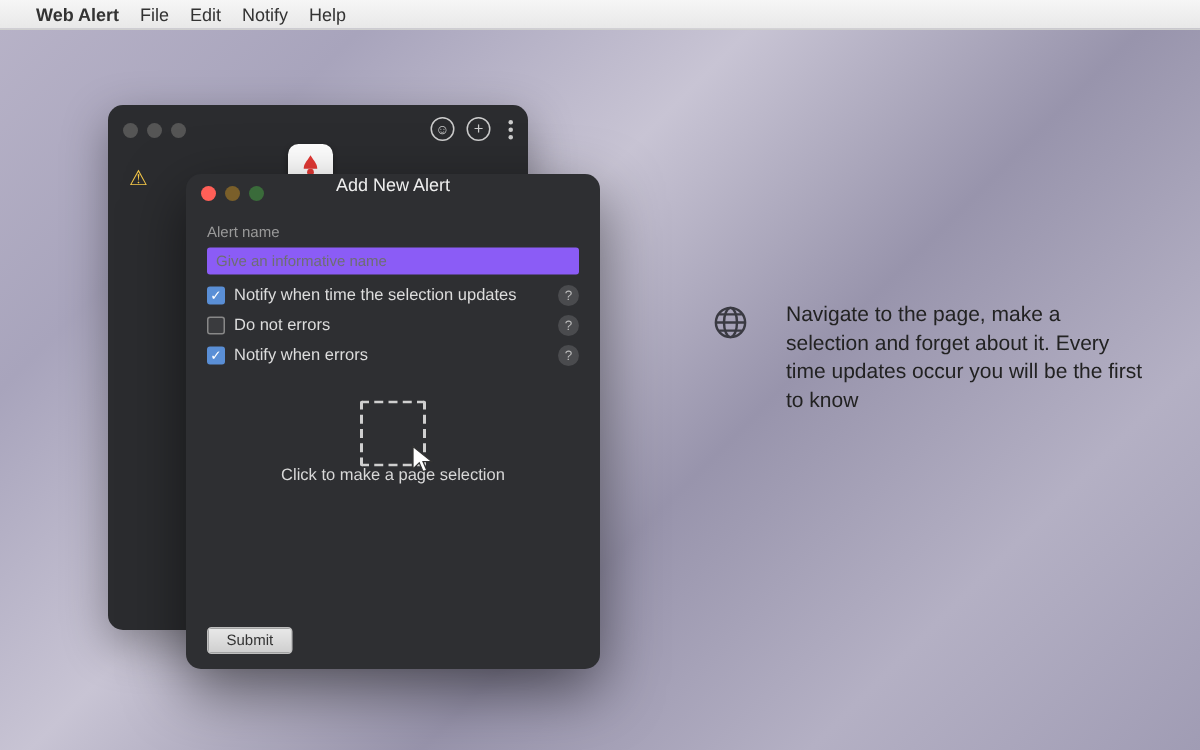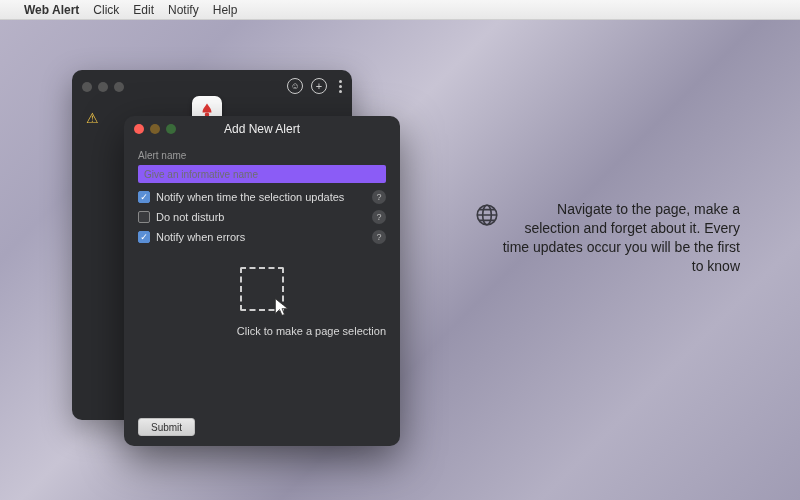--- a/index.html
+++ b/index.html
@@ -38,21 +38,21 @@
   .face-circ { width:16px; height:16px; border:1px solid #ccc; border-radius:50%; display:flex; align-items:center; justify-content:center; font-size:9px;}
   .vdots { display:flex; flex-direction:column; gap:2px; margin-left:4px;}
   .vdots span{width:3px;height:3px;background:#ccc;border-radius:50%;}
   
   .dialog {
     position:absolute; left:124px; top:116px; width:276px; height:330px;
     background:#2e2f32; border-radius:10px; box-shadow:0 14px 40px rgba(0,0,0,.5);
     color:#ddd; font-size:11px;
   }
   .dlg-title {
-    height:26px; display:flex; align-items:center; justify-content:center; position:relative;
+    height:26px; display:flex; justify-content:center; position:relative;
     font-size:12px; color:#eee; font-weight:500;
   }
   .traffic { position:absolute; left:10px; top:8px; display:flex; gap:6px;}
   .tl-red{width:10px;height:10px;border-radius:50%;background:#ff5f57;}
   .tl-yel{width:10px;height:10px;border-radius:50%;background:#7a5f2a;}
   .tl-grn{width:10px;height:10px;border-radius:50%;background:#3a6b3a;}
   .dlg-body { padding:8px 14px 10px; }
   .lbl { color:#9a9a9a; font-size:10px; margin-bottom:4px; }
   .inp {
     width:100%; height:18px; background:#8b5cf6; border:none; border-radius:2px;
@@ -61,41 +61,41 @@
   .inp::placeholder{color:#6e6e72;}
   .row { display:flex; align-items:center; margin-top:8px; gap:6px; position:relative;}
   .cb { width:12px; height:12px; border:1px solid #888; border-radius:2px; background:#3a3b3e; display:flex; align-items:center; justify-content:center; font-size:9px; color:#fff;}
   .cb.checked{background:#5a8fd6; border-color:#5a8fd6;}
   .row .help{ position:absolute; right:0; width:14px; height:14px; border-radius:50%; background:#4a4b4e; color:#bbb; font-size:9px; display:flex; align-items:center; justify-content:center;}
   .selbox {
     margin:24px auto 0; width:44px; height:44px; border:2px dashed #cfcfcf; border-radius:2px; position:relative;
   }
   .cursor { position:absolute; right:-10px; bottom:-10px; }
   .cursor svg{width:20px;height:20px;}
-  .seltxt { text-align:right; margin-top:14px; color:#d8d8d8; font-size:11px;}
+  .seltxt { text-align:center; color:#d8d8d8; font-size:11px;}
   .submit {
     position:absolute; left:14px; bottom:10px; height:18px; padding:0 12px;
     background:linear-gradient(#e8e8e8,#cfcfcf); border:1px solid #bfbfbf; border-radius:3px;
     font-size:10px; color:#333;
   }
   
   .rightside {
-    position:absolute; left:474px; top:200px; display:flex; gap:0; align-items:flex-start;text-align:right;
+    position:absolute; left:474px; top:200px; display:flex; gap:24px; align-items:flex-start;
   }
   .globe { color:#3a3a42; margin-top:2px;}
   .globe svg{width:26px;height:26px;}
   .blurb { width:240px; color:#222; font-size:14px; line-height:1.35;}
 </style>
 </head>
 <body>
 
 <div class="menubar">
   <span class="apple"></span>
   <span class="appname">Web Alert</span>
-  <span>Click</span>
+  <span>File</span>
   <span>Edit</span>
   <span>Notify</span>
   <span>Help</span>
 </div>
 
 <div class="backwin">
   <div class="bw-title">
     <span class="dot"></span>
     <span class="dot"></span>
     <span class="dot"></span>
@@ -130,21 +130,21 @@
   <div class="dlg-body">
     <div class="lbl">Alert name</div>
     <input class="inp" placeholder="Give an informative name" style="">
     <div class="row">
       <span class="cb checked">✓</span>
       <span>Notify when time the selection updates</span>
       <span class="help">?</span>
     </div>
     <div class="row">
       <span class="cb"></span>
-      <span>Do not disturb</span>
+      <span>Do not errors</span>
       <span class="help">?</span>
     </div>
     <div class="row">
       <span class="cb checked">✓</span>
       <span>Notify when errors</span>
       <span class="help">?</span>
     </div>
     <div class="selbox">
       <span class="cursor">
         <svg viewBox="0 0 24 24">

